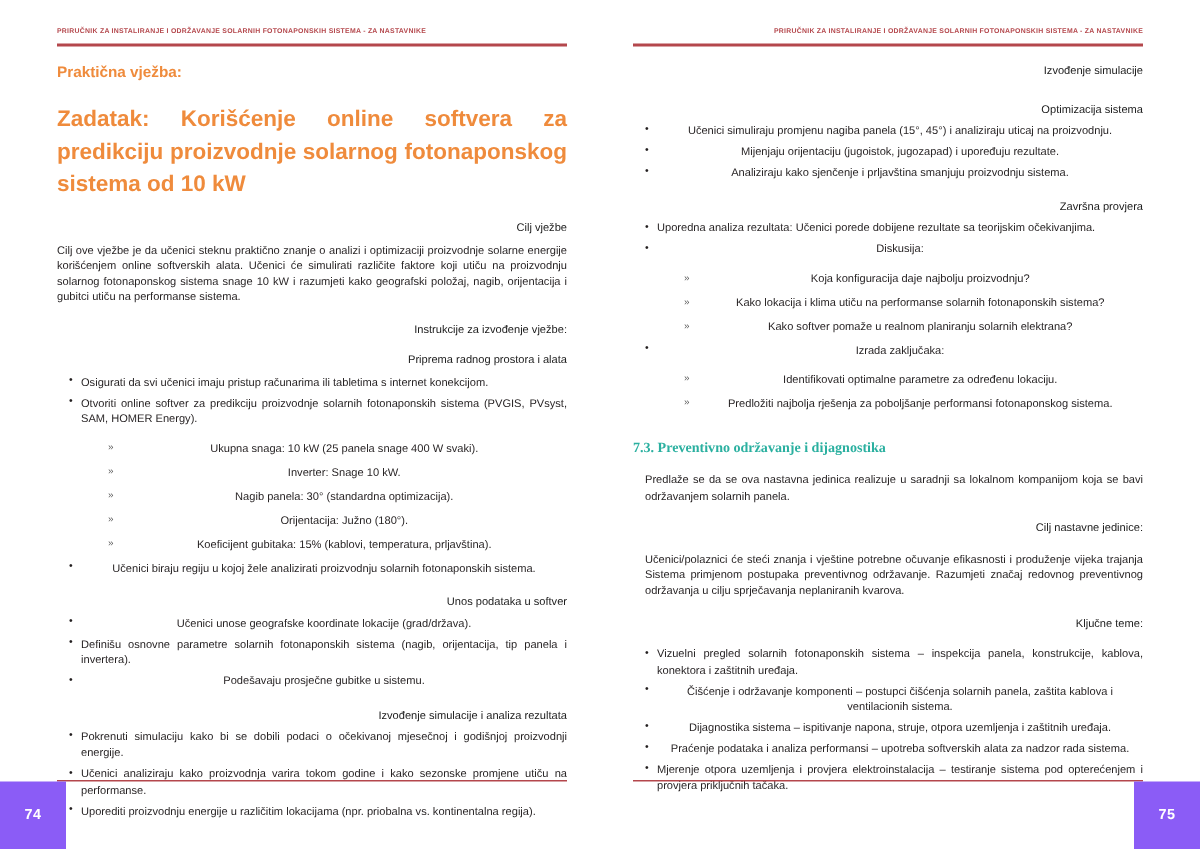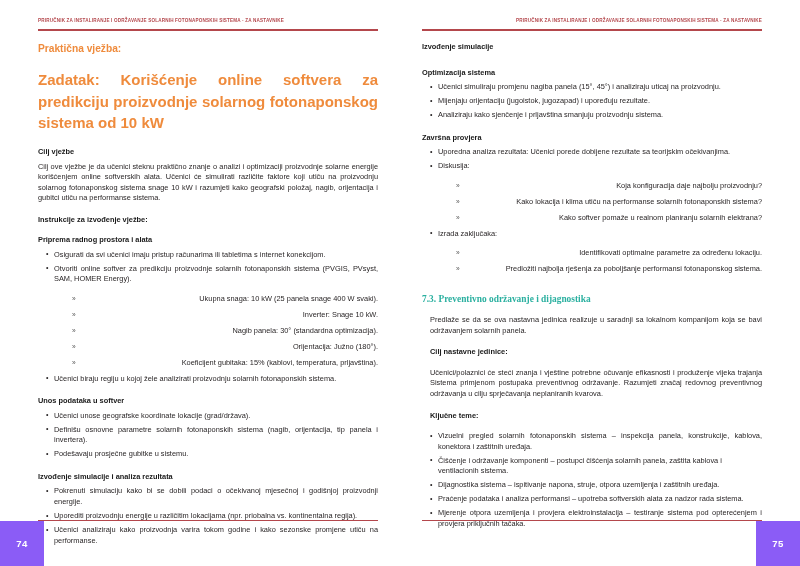--- a/index.html
+++ b/index.html
@@ -82,24 +82,25 @@
   }
   h3.sect-teal {
     font-size: 9.4px;
     color: #2bb0a0;
     font-weight: 600;
     margin: 18px 0 10px 0;
     line-height: 1.35;
     font-family: Liberation Serif, serif;
   }
   .sub {
-    font-weight: bold;
+    font-weight: normal;
     font-size: 7.4px;
     color: #1a1a1a;
     margin: 0 0 4px 0;
+    text-align: right;
   }
   .sub-gap { margin-top: 12px; }
   .para {
     margin: 0 0 11px 0;
     text-align: justify;
   }
   .para-indent { padding-left: 8px; }
 
   ul.bul {
     list-style: none;
@@ -113,32 +114,32 @@
     text-align: justify;
   }
   ul.bul > li::before {
     content: "•";
     position: absolute;
     left: 0;
     top: -0.5px;
     font-size: 7px;
     color: #231f20;
   }
-  ul.bul > li.nojust { text-align: left; }
+  ul.bul > li.nojust { text-align: center; }
 
   ul.sub-bul {
     list-style: none;
     margin: 4px 0 4px 0;
     padding: 0 0 0 34px;
   }
   ul.sub-bul > li {
     position: relative;
     padding-left: 9px;
     margin-bottom: 5.5px;
-    text-align: right;
+    text-align: center;
   }
   ul.sub-bul > li::before {
     content: "\00BB";
     position: absolute;
     left: 0;
     top: 0;
     font-size: 6.6px;
     color: #555;
   }
   .spacer-s { height: 6px; }
@@ -215,22 +216,22 @@
       <div class="sub sub-gap">Unos podataka u softver</div>
       <ul class="bul">
         <li class="nojust">Učenici unose geografske koordinate lokacije (grad/država).</li>
         <li>Definišu osnovne parametre solarnih fotonaponskih sistema (nagib, orijentacija, tip panela i invertera).</li>
         <li class="nojust">Podešavaju prosječne gubitke u sistemu.</li>
       </ul>
 
       <div class="sub sub-gap">Izvođenje simulacije i analiza rezultata</div>
       <ul class="bul">
         <li>Pokrenuti simulaciju kako bi se dobili podaci o očekivanoj mjesečnoj i godišnjoj proizvodnji energije.</li>
+        <li>Učenici analiziraju kako proizvodnja varira tokom godine i kako sezonske promjene utiču na performanse.</li>
         <li>Uporediti proizvodnju energije u različitim lokacijama (npr. priobalna vs. kontinentalna regija).</li>
-        <li>Učenici analiziraju kako proizvodnja varira tokom godine i kako sezonske promjene utiču na performanse.</li>
       </ul>
 
     </div>
 
     <div class="footrule footrule-left"></div>
     <div class="pagenum pagenum-left">74</div>
   </div>
 
   <div class="page page-right">
 

